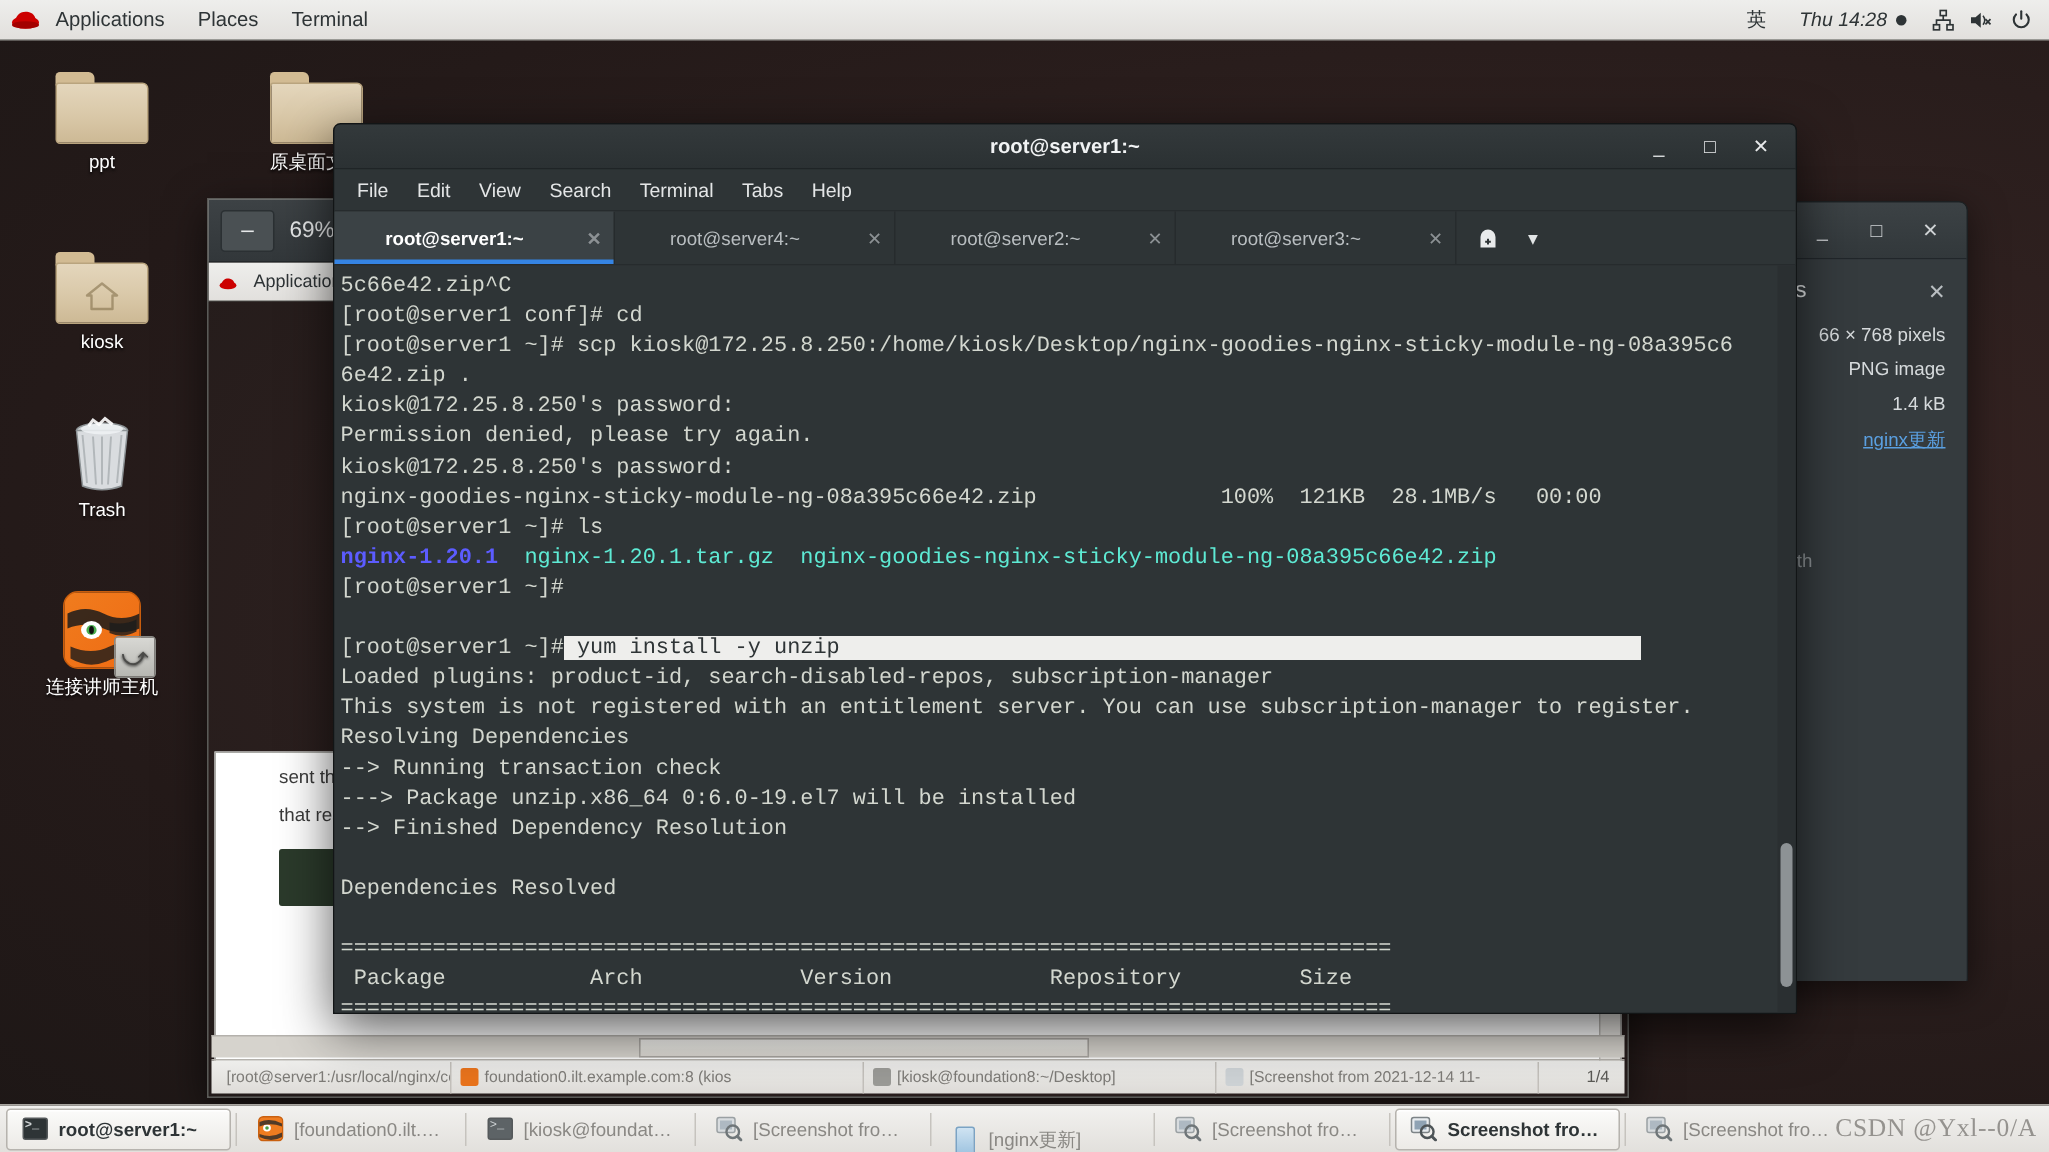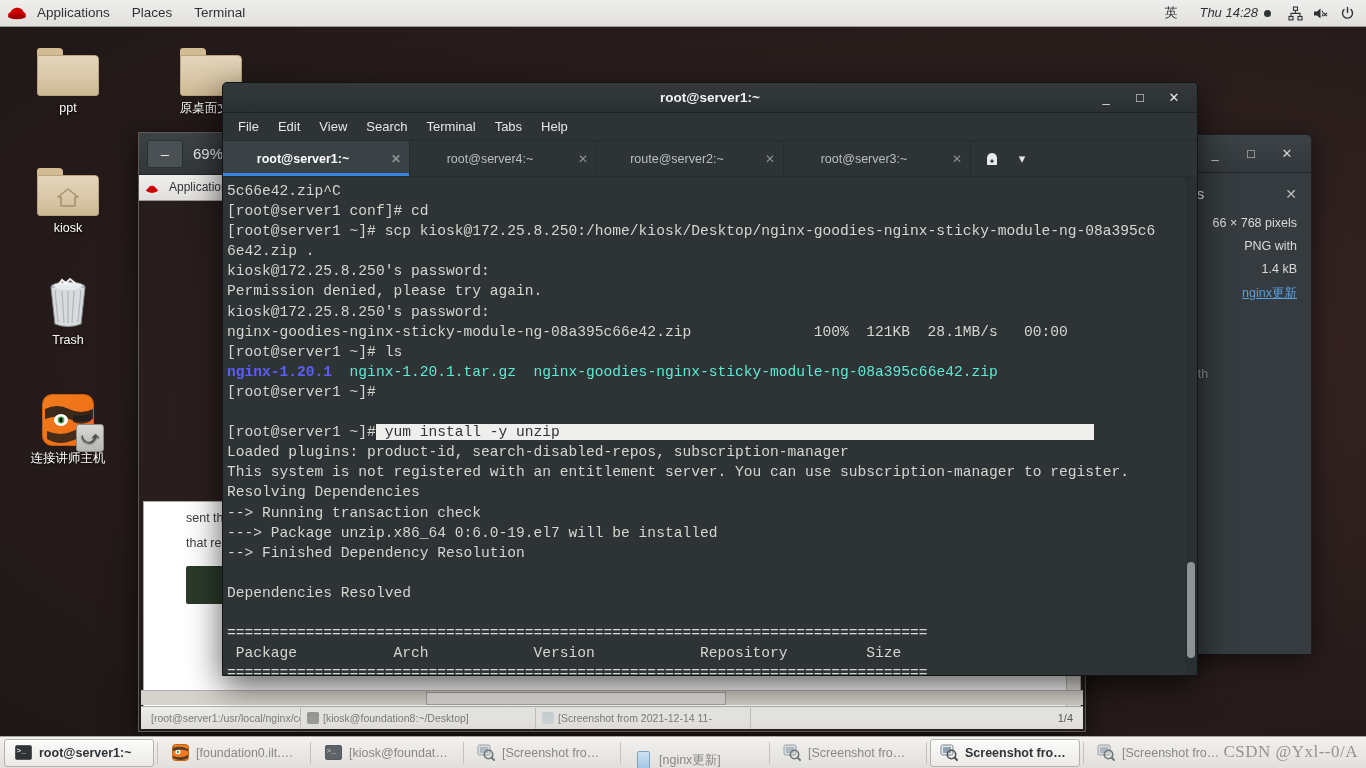--- a/index.html
+++ b/index.html
@@ -374,21 +374,21 @@
         <div class="props-head">
           <div class="t">Properties</div>
           <div style="font-size:14px;">✕</div>
         </div>
         <div class="prop-row">
           <span class="k">Size</span>
           <span class="v">66 × 768 pixels</span>
         </div>
         <div class="prop-row">
           <span class="k">Type</span>
-          <span class="v">PNG with</span>
+          <span class="v">PNG image</span>
         </div>
         <div class="prop-row">
           <span class="k">File Size</span>
           <span class="v">1.4 kB</span>
         </div>
         <div class="prop-row">
           <span class="k">Folder</span>
           <span class="prop-link">nginx更新</span>
         </div>
         <div class="prop-group-gap"></div>
@@ -471,20 +471,24 @@
 
       <div id="vnc-hscroll">
         <div class="thumb" style="width:300px;margin-left:285px;"></div>
       </div>
 
       <div id="vnc-taskbar">
         <div class="vtask" style="width:160px;">
           <span class="mini"></span>
           <span class="tx">[root@server1:/usr/local/nginx/conf]</span>
         </div>
+        <div class="vtask" style="width:275px;">
+          <span class="mini" style="background:#e8731c;"></span>
+          <span class="tx">foundation0.ilt.example.com:8 (kios</span>
+        </div>
         <div class="vtask" style="width:235px;">
           <span class="mini"></span>
           <span class="tx">[kiosk@foundation8:~/Desktop]</span>
         </div>
         <div class="vtask" style="width:215px;">
           <span class="mini" style="background:#cdd2d5;"></span>
           <span class="tx">[Screenshot from 2021-12-14 11-</span>
         </div>
         <div style="margin-left:auto;padding-right:10px;font-size:11px;color:#5a5955;">1/4</div>
       </div>
@@ -522,21 +526,21 @@
     <div id="term-tabs">
       <div class="ttab active">
         <span class="lbl">root@server1:~</span>
         <span class="x">✕</span>
       </div>
       <div class="ttab">
         <span class="lbl">root@server4:~</span>
         <span class="x">✕</span>
       </div>
       <div class="ttab">
-        <span class="lbl">route@server2:~</span>
+        <span class="lbl">root@server2:~</span>
         <span class="x">✕</span>
       </div>
       <div class="ttab">
         <span class="lbl">root@server3:~</span>
         <span class="x">✕</span>
       </div>
       <div id="tab-extra">
         <div class="tiny-btn">
           <svg width="16" height="16" viewBox="0 0 16 16">
             <path d="M3 14 V7 a5 5 0 0 1 10 0 V14 Z" fill="#e8eaeb"></path>

